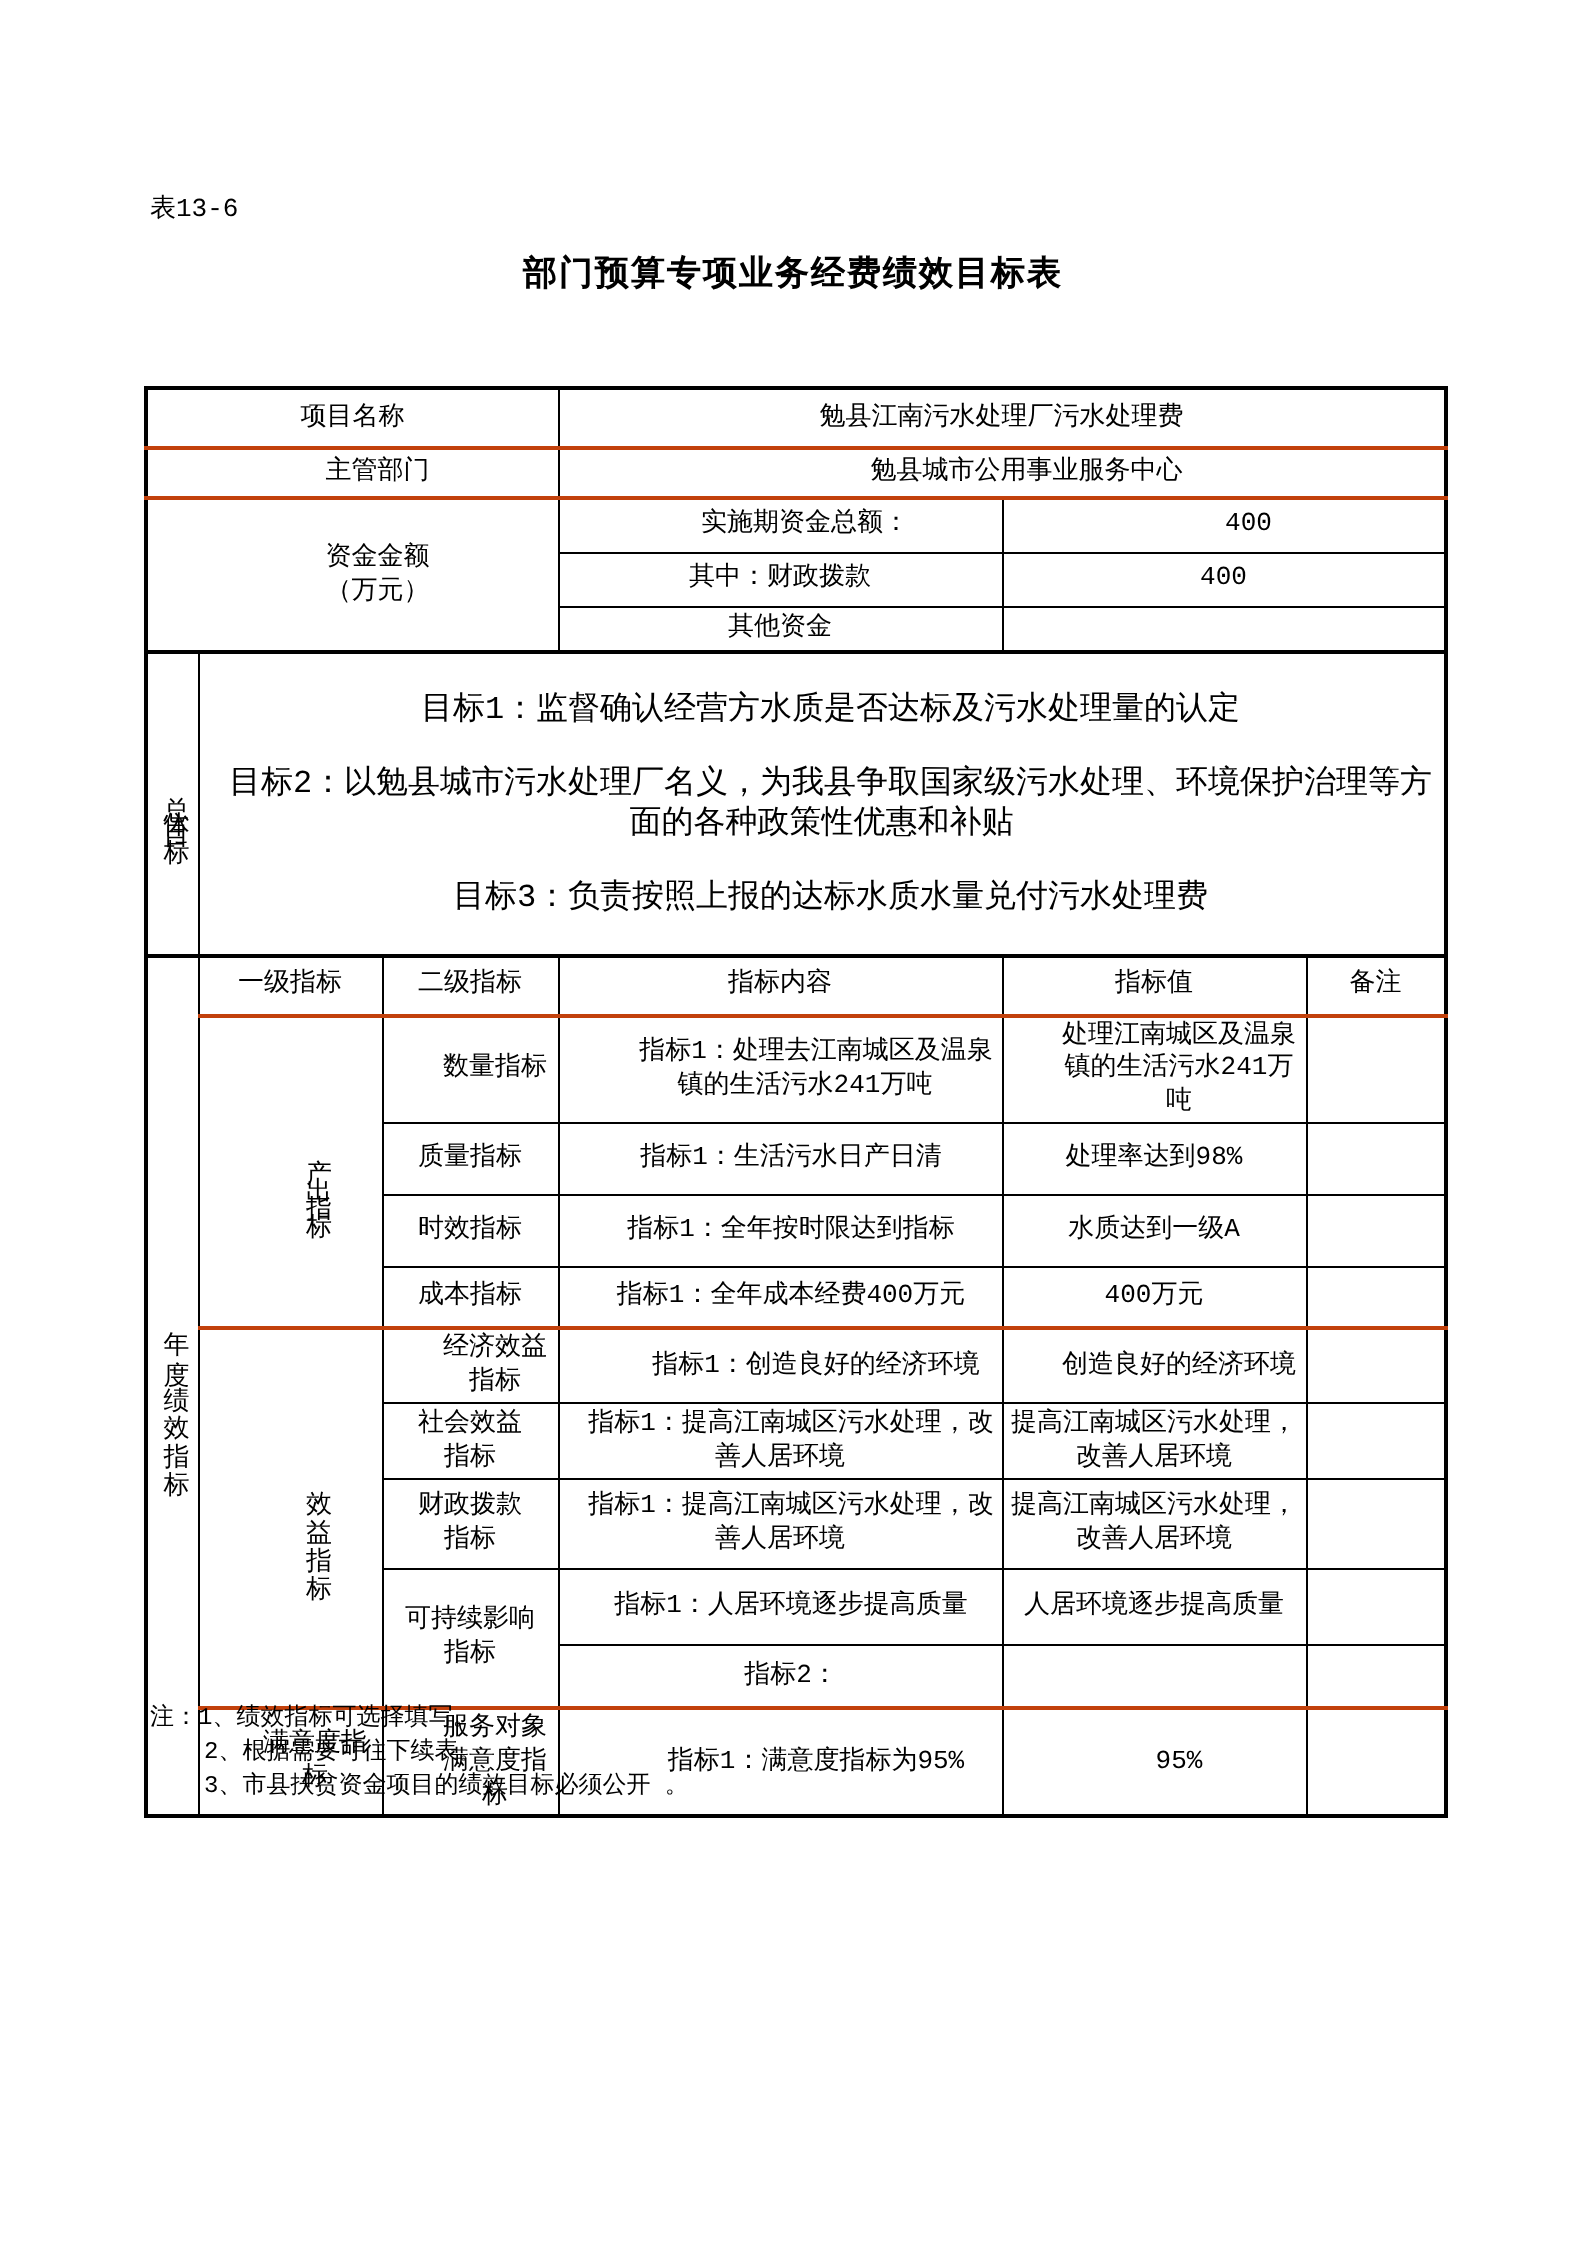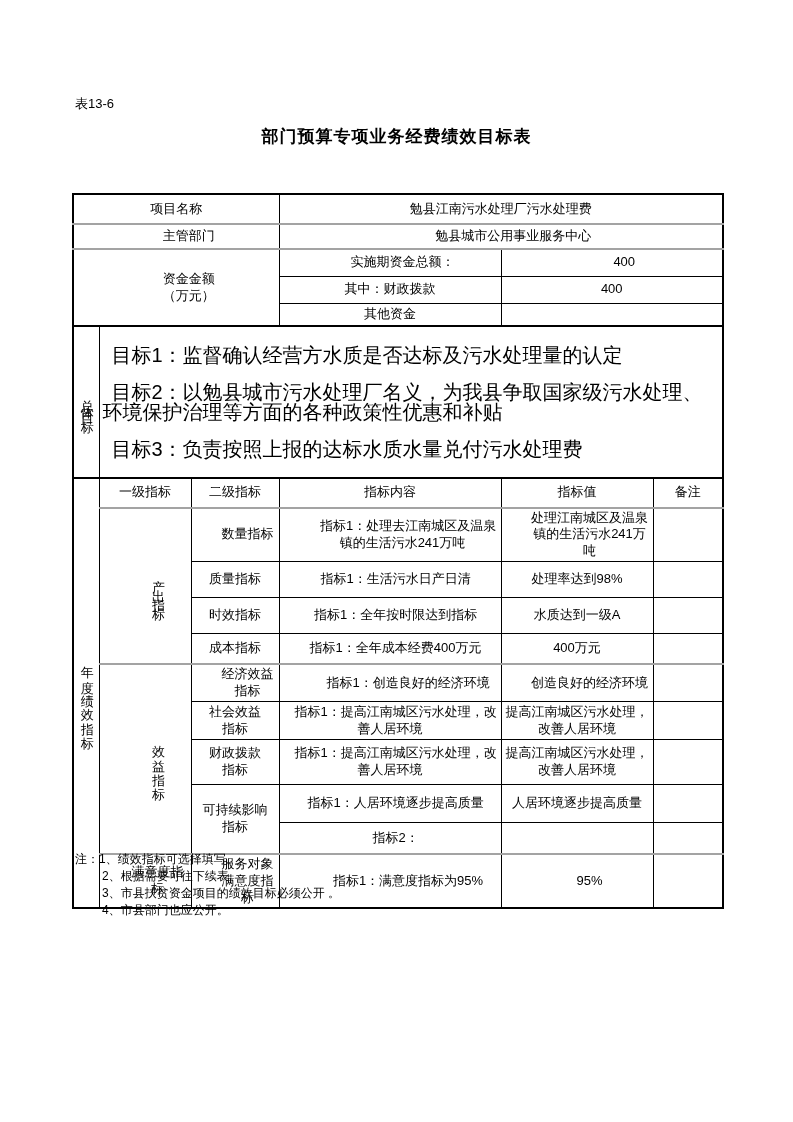--- a/index.html
+++ b/index.html
@@ -2,21 +2,21 @@
 <html><head>
 <meta charset="utf-8">
 <style>
   html, body { margin: 0; padding: 0; background: #ffffff; }
   .page {
     position: relative;
     width: 793px;
     height: 1122px;
     background: #fff;
     color: #000;
-    font-family: Liberation Sans, sans-serif;
+    font-family: Liberation Mono, monospace;
     overflow: hidden;
   }
   .table-code {
     position: absolute;
     left: 75px;
     top: 95px;
     font-size: 13px;
   }
   .doc-title {
     position: absolute;
@@ -46,31 +46,31 @@
     border: 1px solid #000;
     font-size: 13px;
     line-height: 1.3;
     text-align: center;
     vertical-align: middle;
     padding: 1px 3px;
     white-space: pre-line;
     overflow: hidden;
   }
   
-  tr.hrule > td { border-top: 2px solid #a3a3a3; padding-left: 28px; }
+  tr.hrule > td { border-top: 2px solid #c2410c; padding-left: 28px; }
   
   td.left { text-align: left; padding-left: 5px; }
   
   td.goals { text-align: left; padding: 4px 2px; }
   td.goals p {
     margin: 0;
-    font-size: 20px;
+    font-size: 16px;
     line-height: 20px;
     text-indent: 9px;
-    text-align: left;
+    text-align: center;
   }
   
   td.ct {
     text-align: left;
     text-indent: 0.85em;
     padding: 2px 5px;
     line-height: 1.45;
     margin-left: 36px;
   }
   td.vl { padding: 2px 6px; line-height: 1.45; }
@@ -244,16 +244,15 @@
           <td></td>
         </tr>
       </tbody>
     </table>
   </div>
 
   <div class="notes">
     <p>注：1、绩效指标可选择填写。</p>
     <p class="sub">2、根据需要可往下续表。</p>
     <p class="sub">3、市县扶贫资金项目的绩效目标必须公开 。</p>
-    <p class="sub">4、市县部门也应公开。</p>
   </div>
 
 </div>
 
 </body></html>

